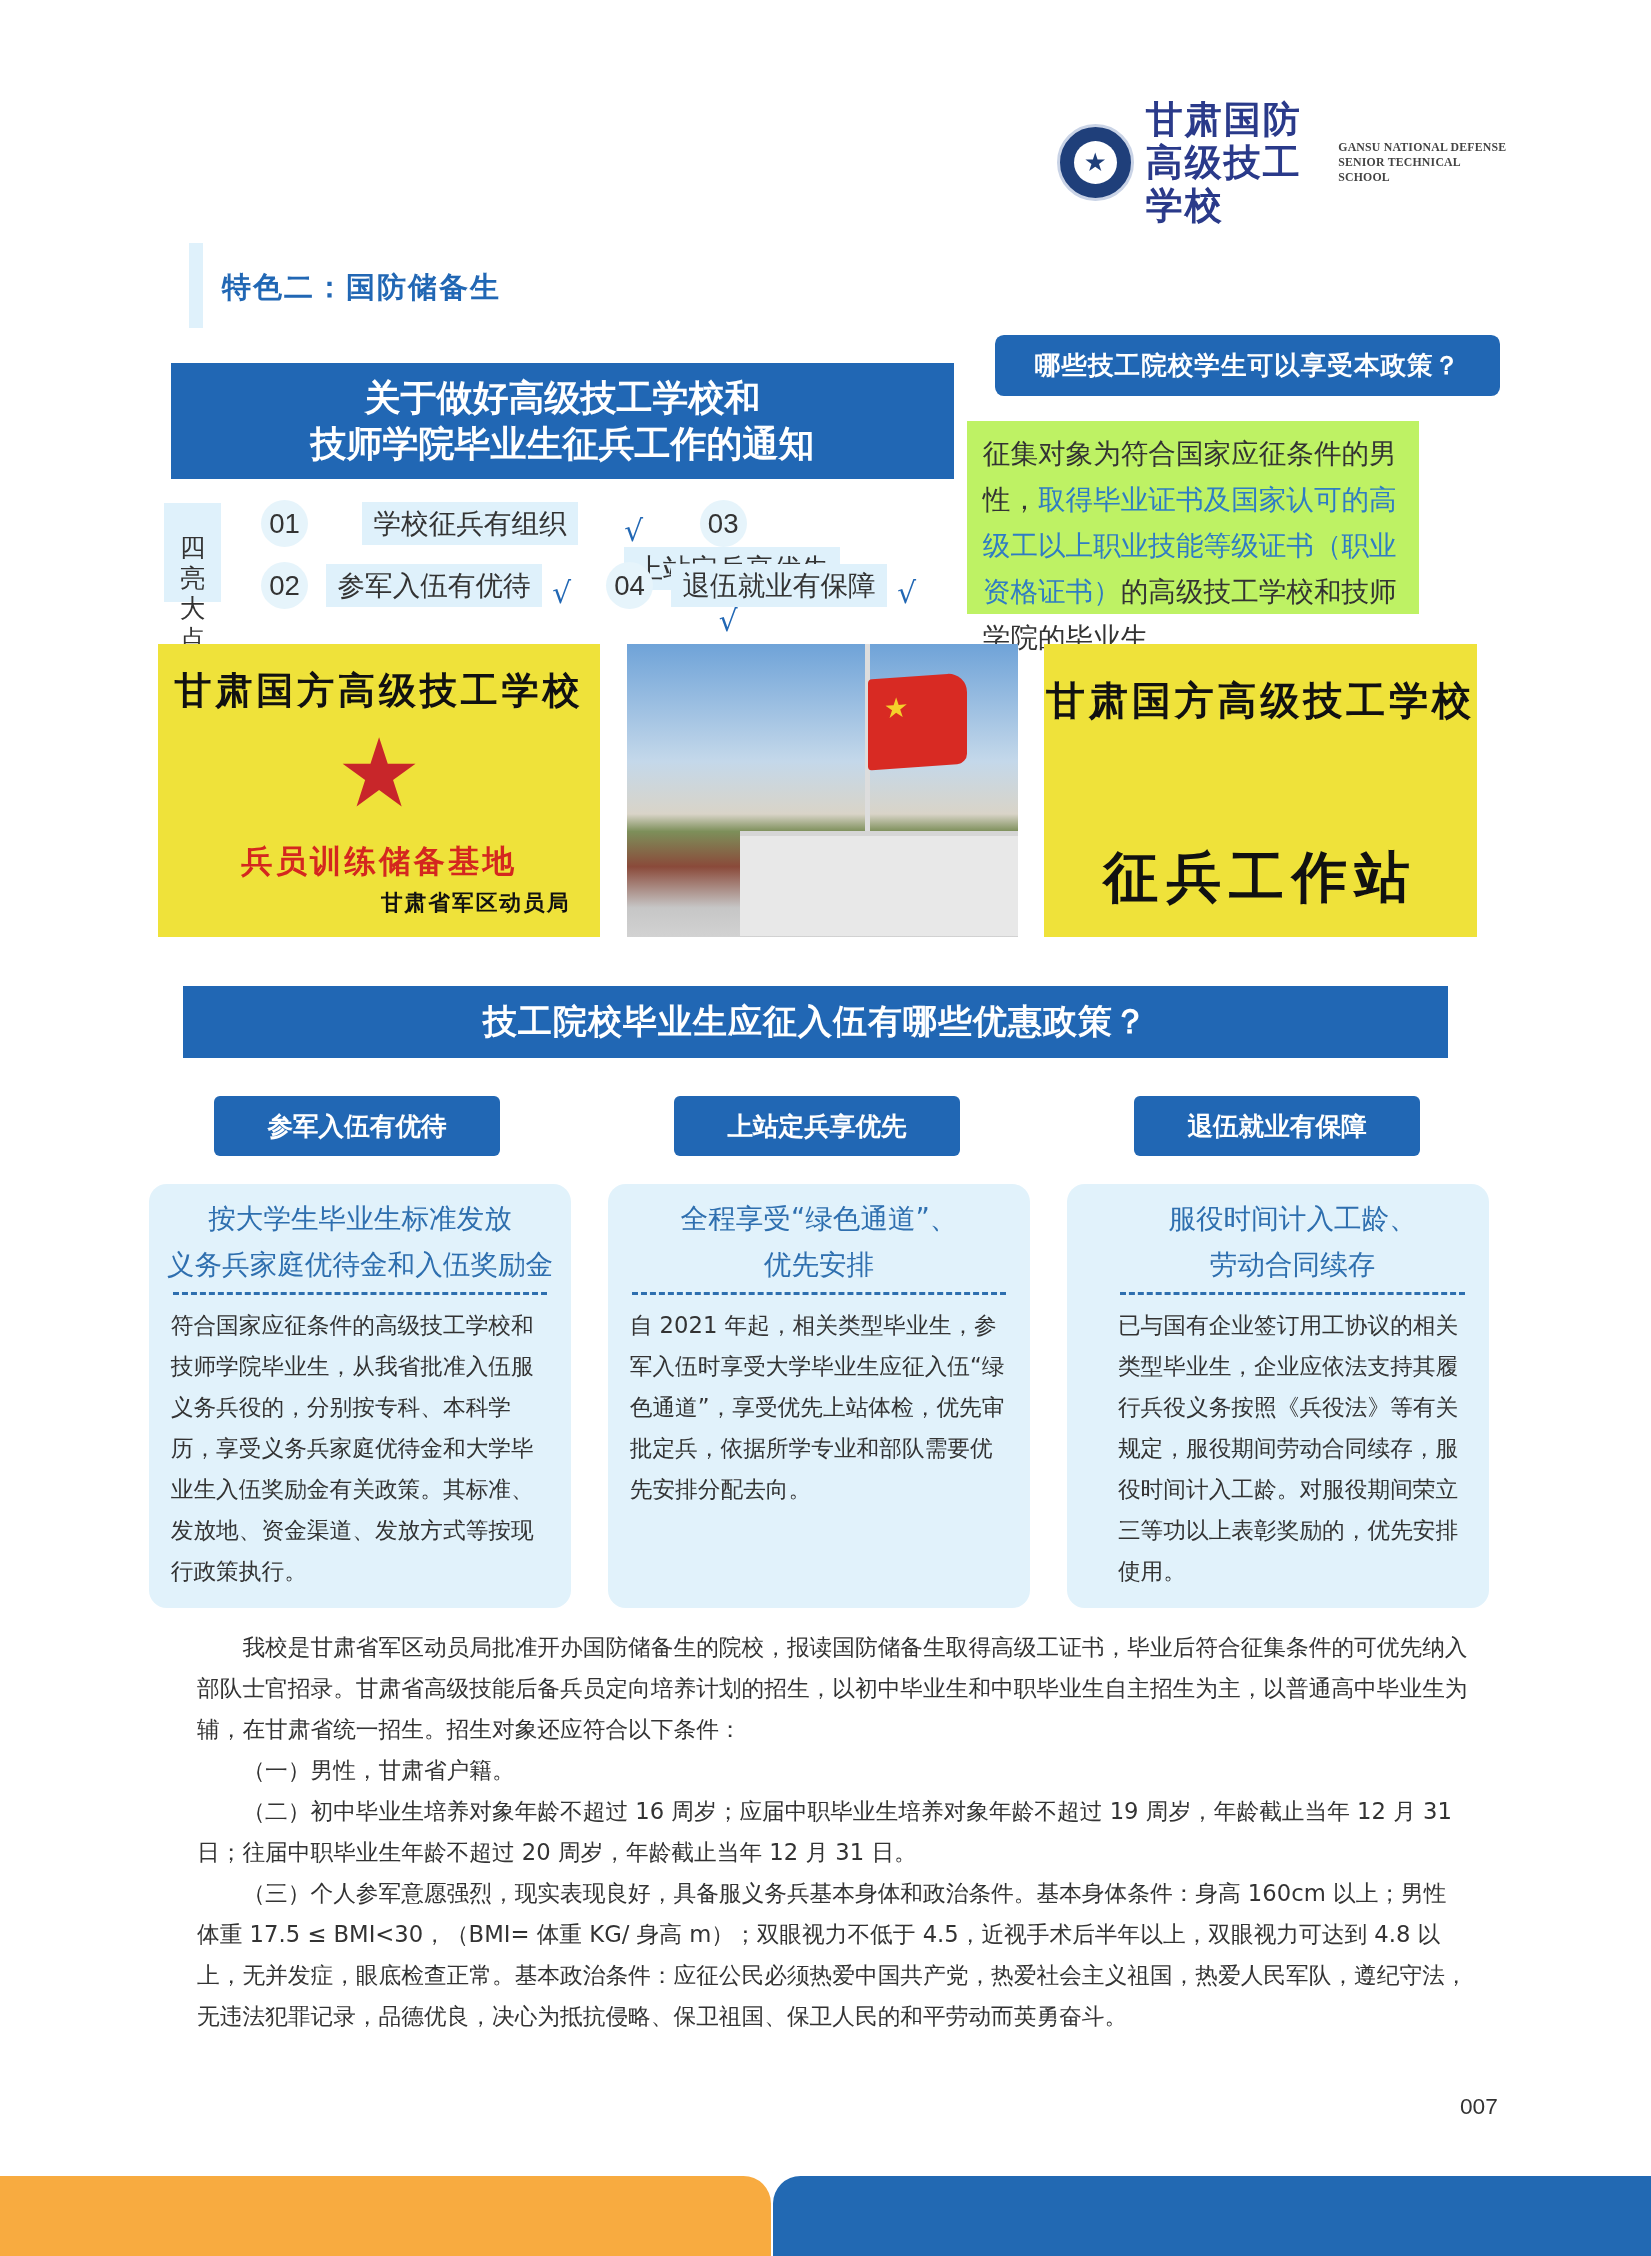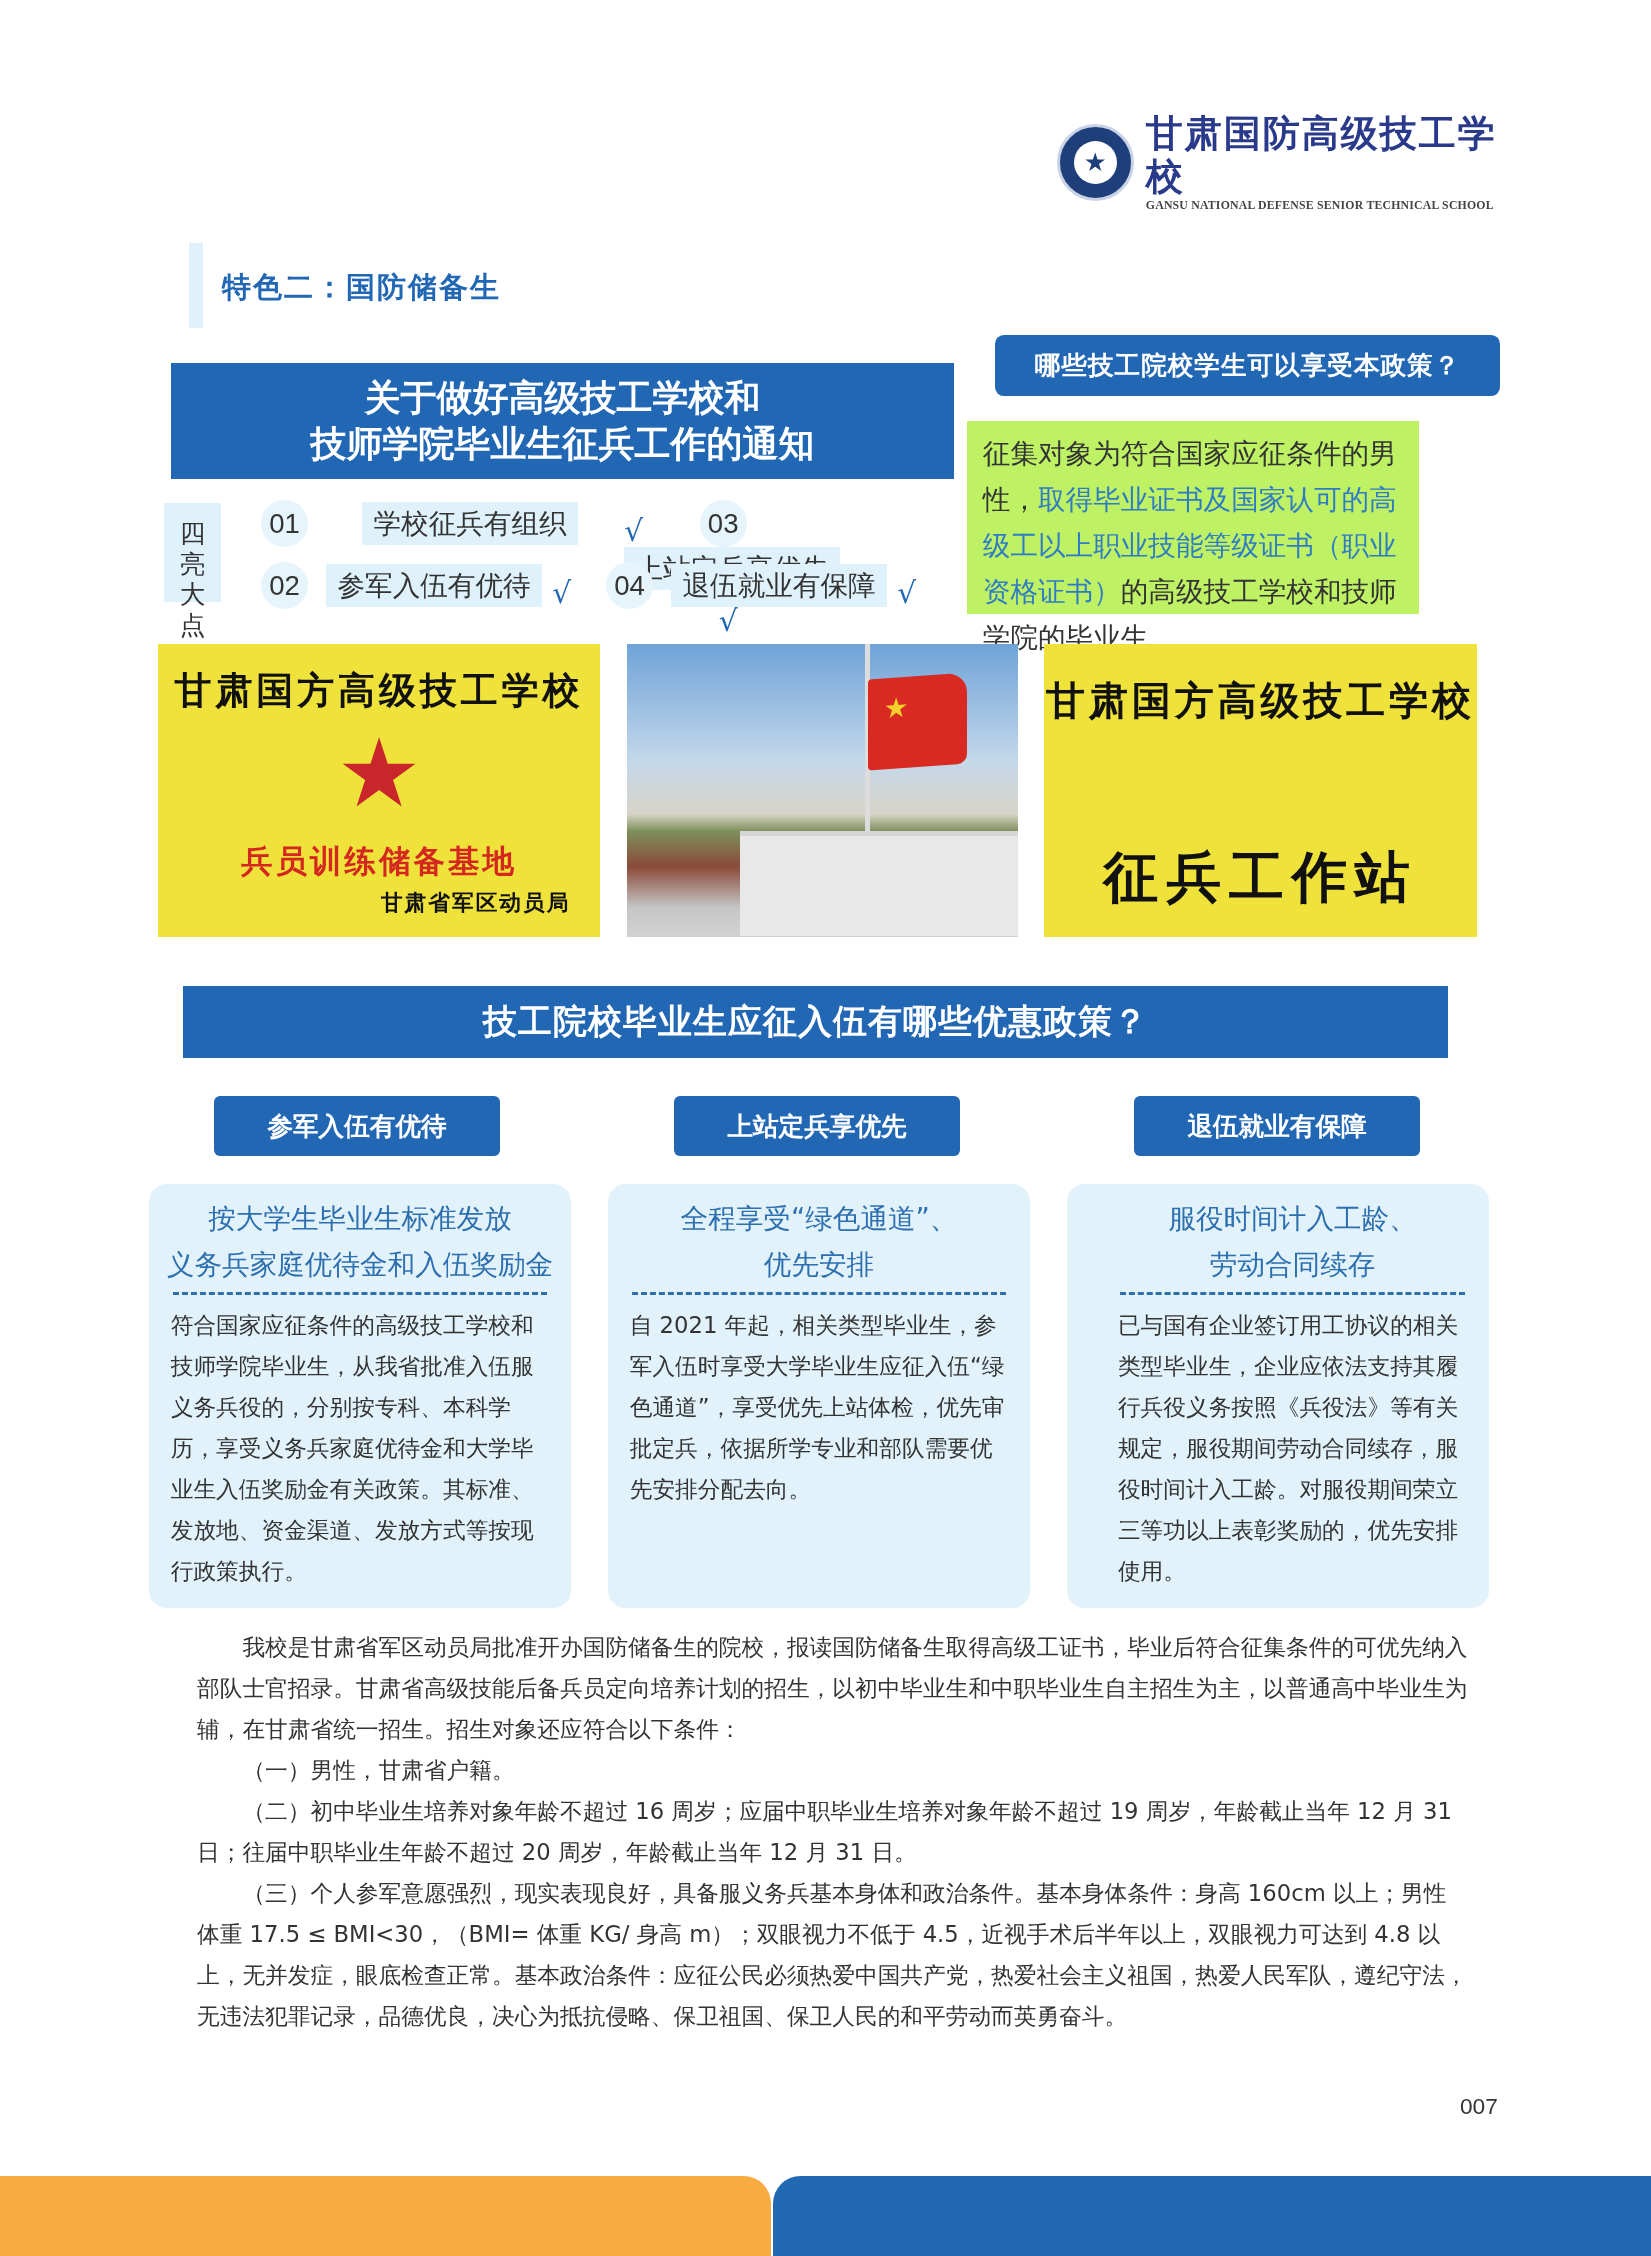--- a/index.html
+++ b/index.html
@@ -3,33 +3,33 @@
   <meta charset="utf-8">
   <style>
     * { margin: 0; padding: 0; box-sizing: border-box; }
     html, body { width: 1652px; height: 2257px; background: #ffffff; overflow: hidden; }
     body { position: relative; font-family: "DejaVu Sans", "Liberation Sans", sans-serif; color: #333; }
 
     
     .logo { position: absolute; left: 1057px; top: 123px; width: 453px; height: 79px; display: flex; align-items: center; }
     .logo-emblem { width: 77px; height: 77px; border-radius: 50%; background: #1f3f7a; border: 3px solid #c9d3e6; position: relative; flex-shrink: 0; }
     .logo-emblem .inner { position: absolute; left: 13.8px; top: 13.8px; width: 43px; height: 43px; border-radius: 50%; background: #fff; display: flex; align-items: center; justify-content: center; color: #1f3f7a; font-size: 25.6px; }
-    .logo-text { margin-left: 11.8px; display: flex; flex-direction: column; }
+    .logo-text { margin-left: 11.8px; display: flex; flex-direction: row; align-items: center; }
     .logo-cn { font-family: "DejaVu Serif", serif; font-weight: bold; font-size: 37px; color: #2a3a8a; letter-spacing: 2px; line-height: 43px; }
     .logo-en { font-family: "Liberation Serif", serif; font-weight: bold; font-size: 11.8px; color: #444; letter-spacing: 0.2px; }
 
     
     .sec-bar { position: absolute; left: 189px; top: 243px; width: 13.8px; height: 85px; background: #dff1fb; }
     .sec-title { position: absolute; left: 222px; top: 268px; font-size: 29px; font-weight: bold; color: #2167b4; letter-spacing: 2px; }
 
     
     .notice { position: absolute; left: 171px; top: 363px; width: 783px; height: 116px; background: #2167b4; color: #fff; font-weight: bold; font-size: 36px; text-align: center; line-height: 46px; padding-top: 11.8px; }
 
     
-    .fourpts-label { position: absolute; left: 164px; top: 503px; width: 57px; height: 99px; background: #dff1fb; font-size: 25.6px; color: #333; line-height: 30.5px; text-align: center; padding-top: 15px; }
+    .fourpts-label { position: absolute; left: 164px; top: 503px; width: 57px; height: 99px; background: #dff1fb; font-size: 25.6px; color: #333; line-height: 30.5px; text-align: center; padding-top: 29px; }
     .pt { position: absolute; display: flex; align-items: center; }
     .pt-num { width: 47px; height: 47px; border-radius: 50%; background: #e6f4fb; font-size: 27.6px; color: #333; display: flex; align-items: center; justify-content: center; font-family: "Liberation Sans", sans-serif; }
     .pt-lab { margin-left: 17.7px; height: 43px; background: #dff1fb; padding: 0 11.8px; font-size: 27.6px; color: #333; display: flex; align-items: center; }
     .pt-check { margin-left: 9.9px; font-size: 29.6px; color: #2167b4; margin-top: 13.8px; }
 
     
     .which-btn { position: absolute; left: 995px; top: 335px; width: 505px; height: 61px; background: #2167b4; border-radius: 8.9px; color: #fff; font-weight: bold; font-size: 25.6px; display: flex; align-items: center; justify-content: center; letter-spacing: 1px; }
     .which-body { position: absolute; left: 967px; top: 421px; width: 452px; height: 193px; background: #bef264; padding: 9.9px 0 0 15.8px; font-size: 27.6px; line-height: 46px; color: #333; }
     .which-body .hl { color: #2f7cc4; }
 

